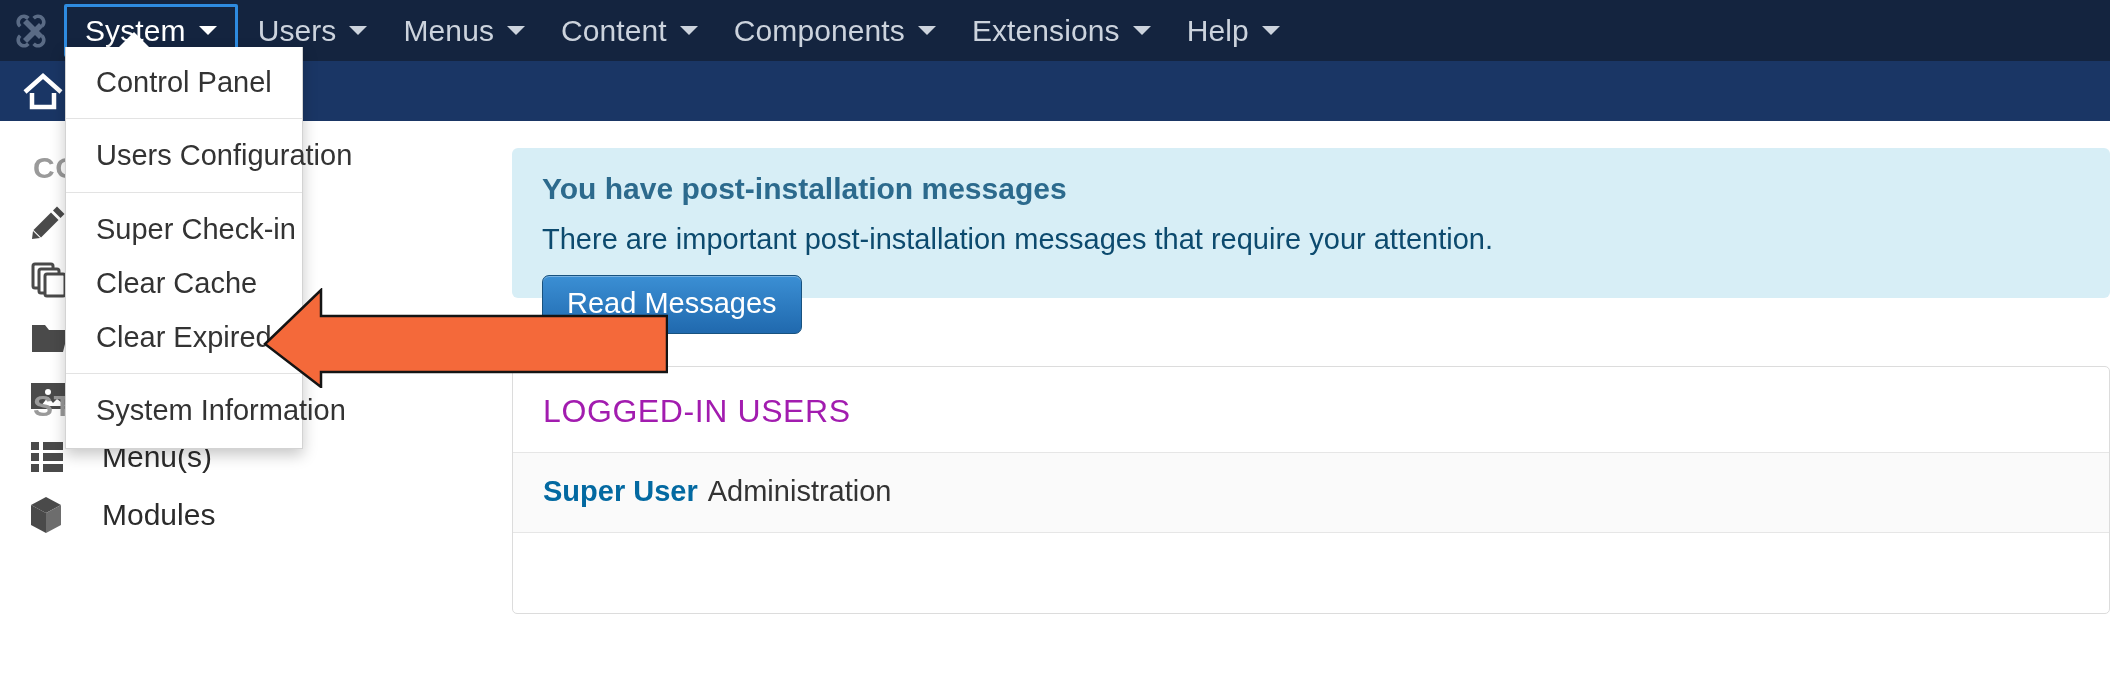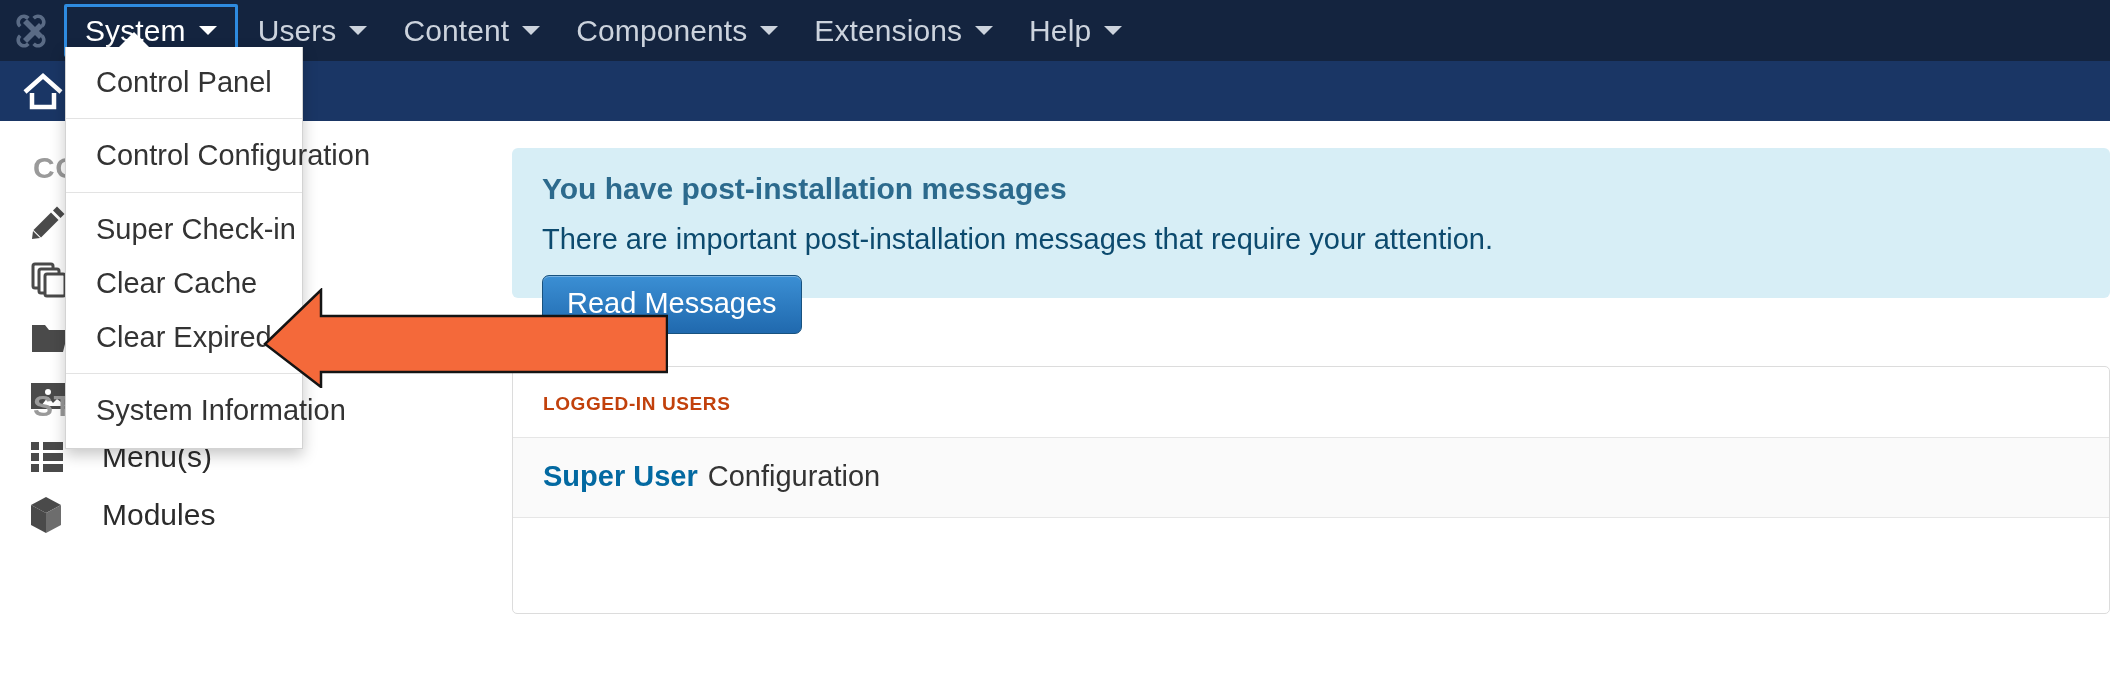--- a/index.html
+++ b/index.html
@@ -223,24 +223,24 @@
     top: 245px;
     width: 1598px;
     height: 248px;
     background: #ffffff;
     border: 1px solid #dcdcdc;
     border-radius: 5px;
     box-sizing: border-box;
   }
   #users-panel .panel-head {
     padding: 26px 30px 22px 30px;
-    font-size: 19px;
-    font-weight: bold;
+    font-size: 32px;
+    font-weight: normal;
     letter-spacing: .6px;
-    color: #c2410c;
+    color: #a21caf;
   }
   #users-panel .panel-row {
     border-top: 1px solid #e6e6e6;
     border-bottom: 1px solid #e6e6e6;
     background: #fafafa;
     padding: 22px 30px 24px 30px;
     font-size: 29px;
     color: #333333;
   }
   .user-link {
@@ -269,20 +269,24 @@
 
   <div class="menu-item active">
     <span>System</span>
     <span class="caret"></span>
   </div>
   <div class="menu-item">
     <span>Users</span>
     <span class="caret"></span>
   </div>
   <div class="menu-item">
+    <span>Menus</span>
+    <span class="caret"></span>
+  </div>
+  <div class="menu-item">
     <span>Content</span>
     <span class="caret"></span>
   </div>
   <div class="menu-item">
     <span>Components</span>
     <span class="caret"></span>
   </div>
   <div class="menu-item">
     <span>Extensions</span>
     <span class="caret"></span>
@@ -378,32 +382,32 @@
 
   <div id="alert">
     <div class="a-title">You have post-installation messages</div>
     <div class="a-line">There are important post-installation messages that require your attention.</div>
     <div id="read-btn">Read Messages</div>
   </div>
 
   <div id="users-panel">
     <div class="panel-head">LOGGED-IN USERS</div>
     <div class="panel-row">
-      <span class="user-link">Super User</span><span class="user-role" style="margin-left:10px;">Configuration</span>
+      <span class="user-link">Super User</span><span class="user-role" style="margin-left:10px;">Administration</span>
     </div>
   </div>
 </div>
 
 <div id="dropdown">
   <div class="pointer"></div>
 
   <div class="dd-item">Control Panel</div>
   <div class="dd-sep"></div>
 
-  <div class="dd-item">Control Configuration</div>
+  <div class="dd-item">Users Configuration</div>
   <div class="dd-sep"></div>
 
   <div class="dd-item">Super Check-in</div>
   <div class="dd-item">Clear Cache</div>
   <div class="dd-item">Clear Expired Cache</div>
   <div class="dd-sep"></div>
 
   <div class="dd-item">System Information</div>
 </div>
 

